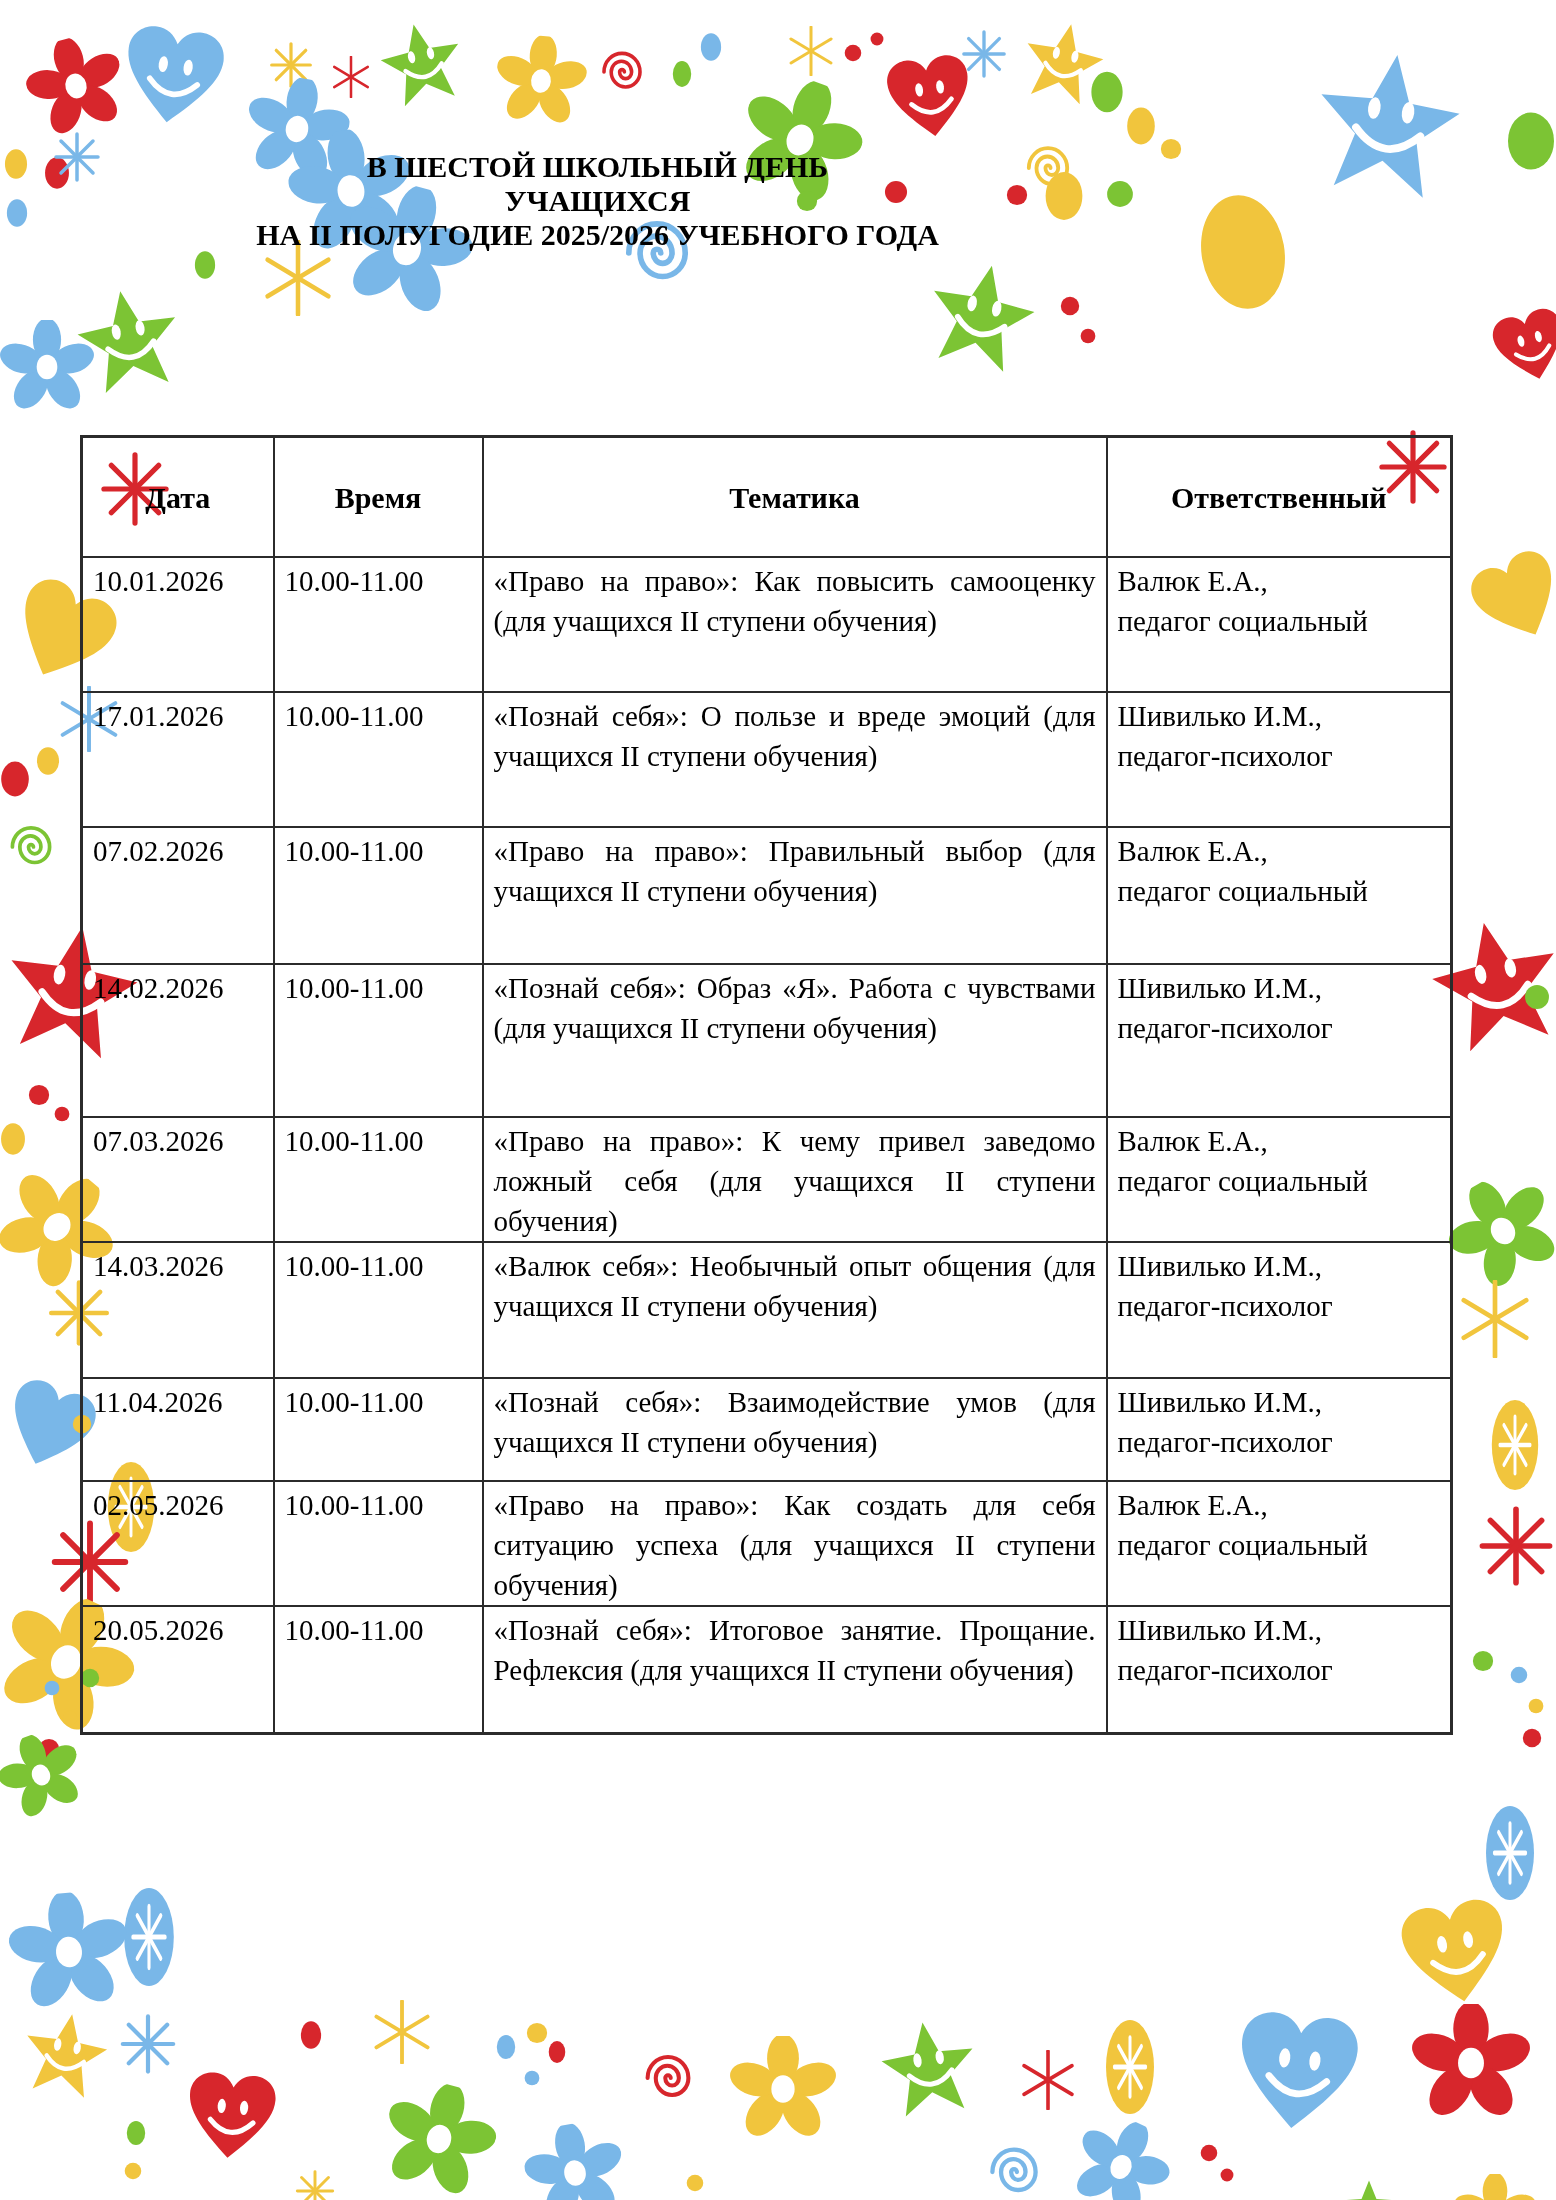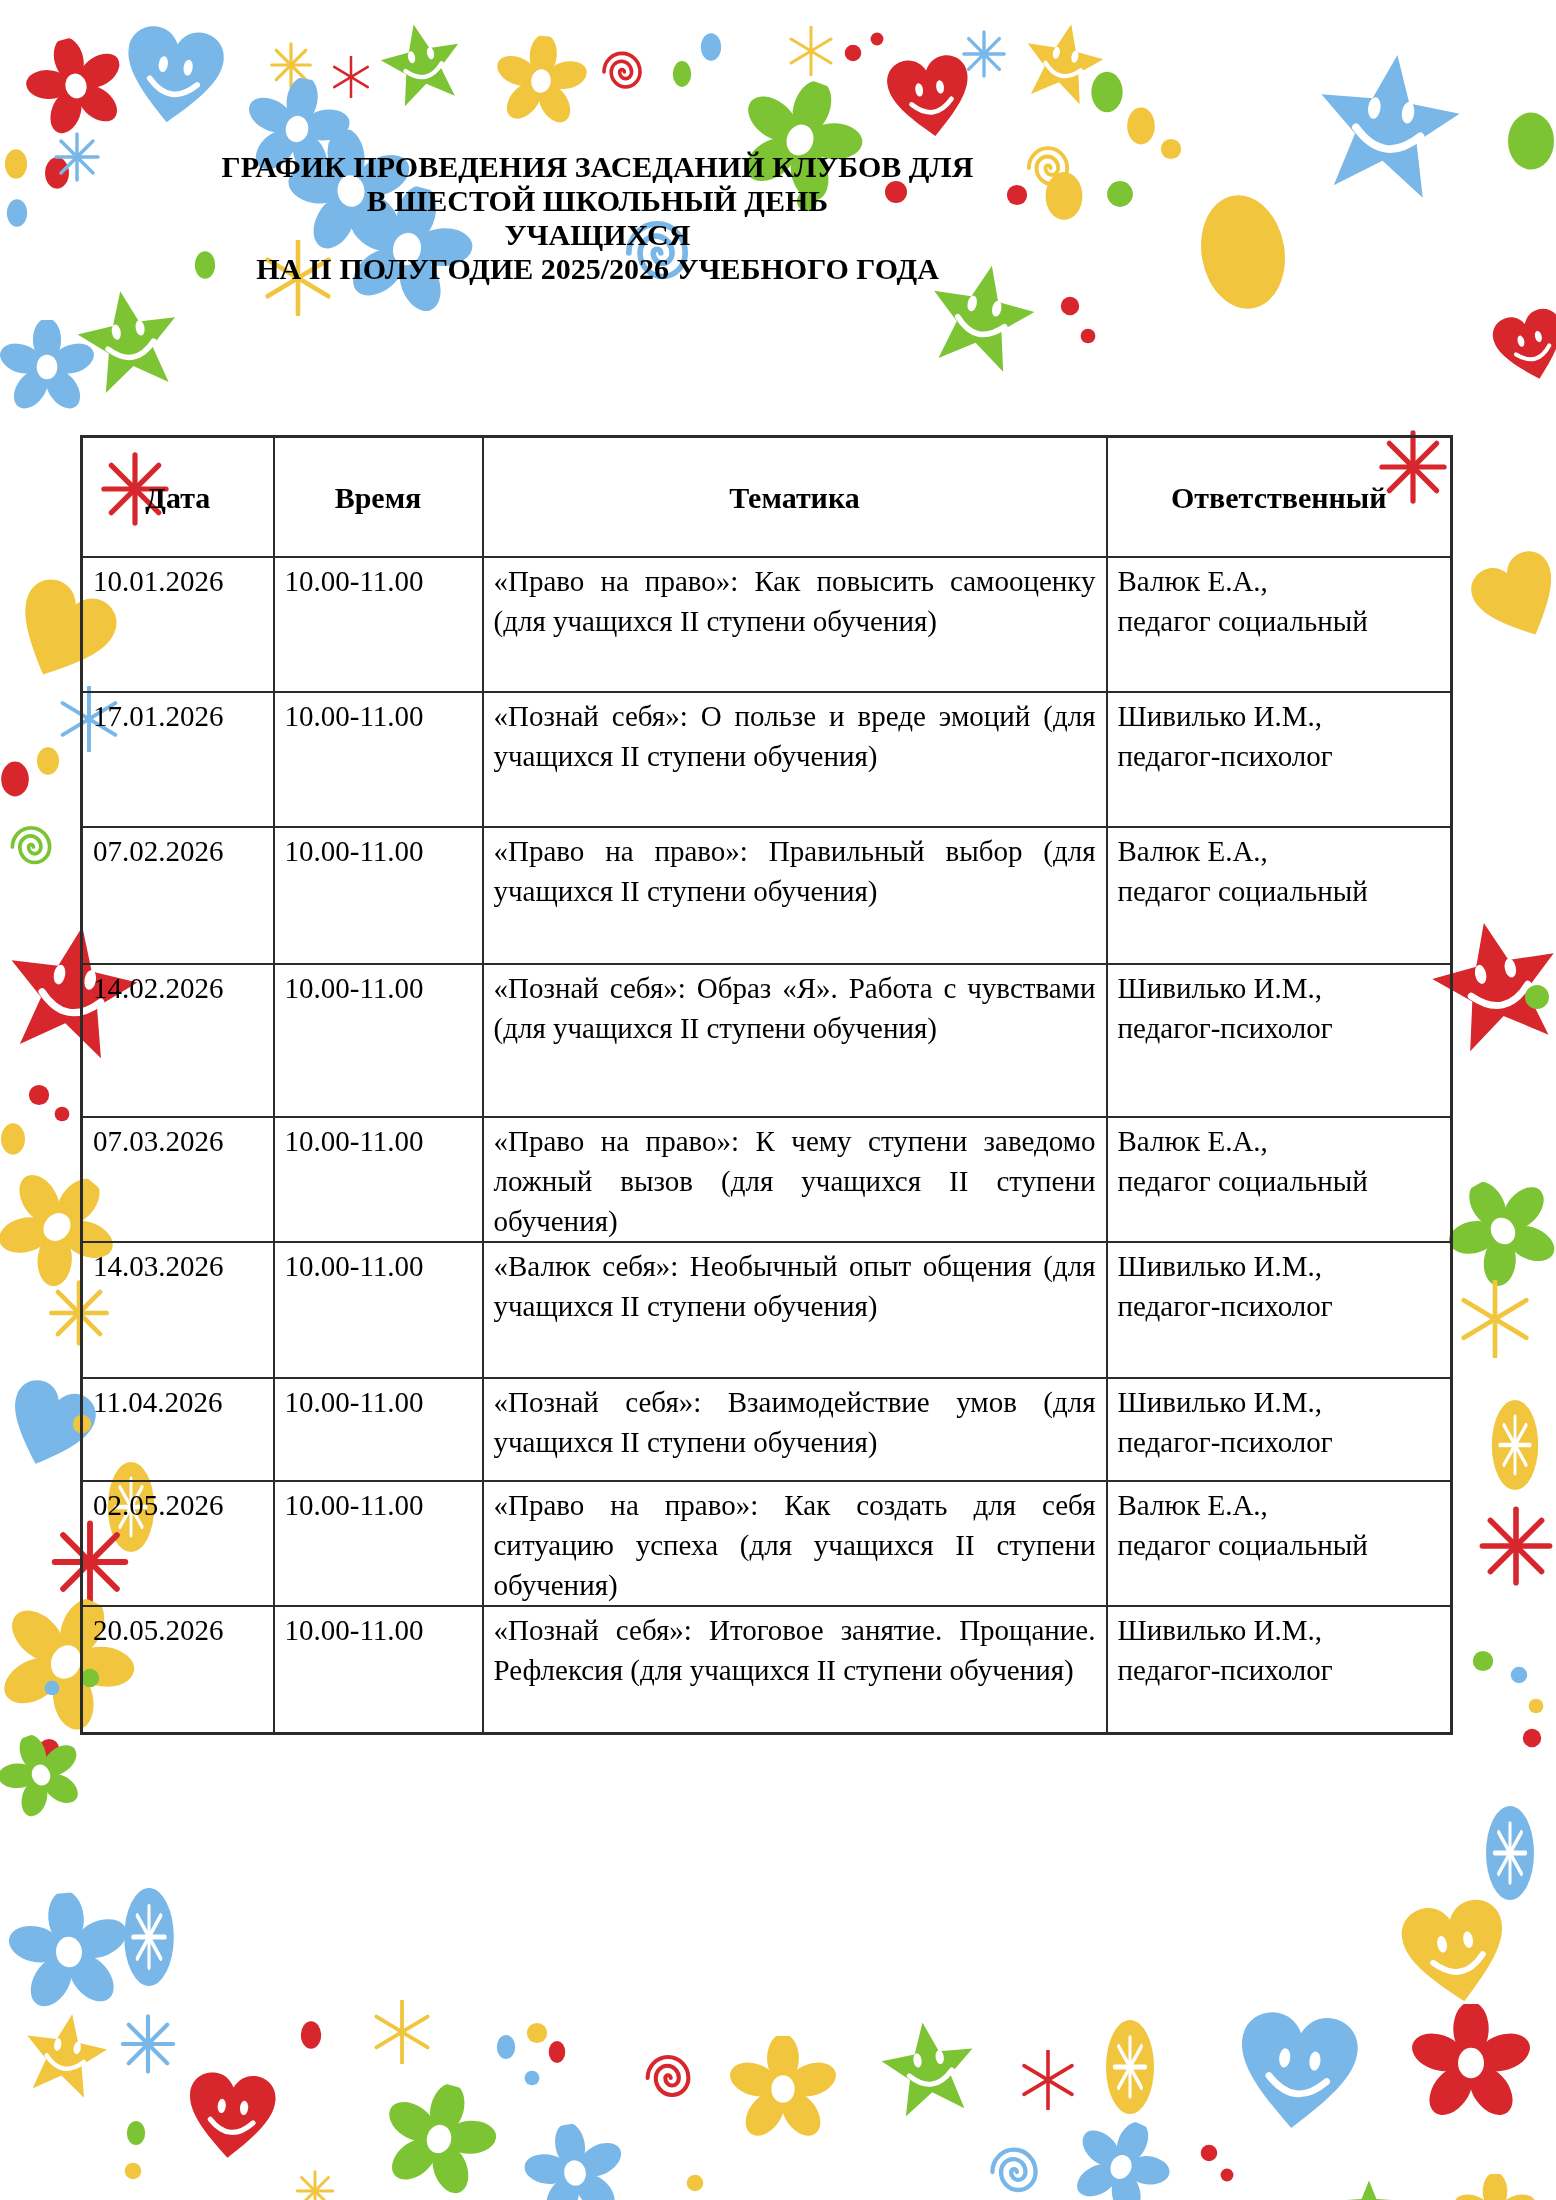--- a/index.html
+++ b/index.html
@@ -671,21 +671,20 @@
         </svg>
       </div>
       <div class="deco" style="left: 294px; top: 2170px; width: 42px; height: 42px; color: rgb(241, 197, 61);">
         <svg viewBox="0 0 100 100" preserveAspectRatio="none">
           <use href="#sym-sparkle8"></use>
         </svg>
       </div>
     </div>
 
   <div class="title-block">
-    <div>ГРАФИК ПРОВЕДЕНИЯ ЗАСЕДАНИЙ КЛУБОВ ДЛЯ</div>
     <div>В ШЕСТОЙ ШКОЛЬНЫЙ ДЕНЬ</div>
     <div>УЧАЩИХСЯ</div>
     <div>НА II ПОЛУГОДИЕ 2025/2026 УЧЕБНОГО ГОДА</div>
   </div>
 
   <div class="sched-wrap">
     <table class="sched">
       <colgroup>
         <col style="width:192px">
           <col style="width:209px">
@@ -723,21 +722,21 @@
       <tr class="r4">
         <td class="c-date">14.02.2026</td>
         <td class="c-time">10.00-11.00</td>
         <td class="c-topic">«Познай себя»: Образ «Я». Работа с чувствами (для учащихся II ступени обучения)</td>
         <td class="c-resp">Шивилько И.М.,
 педагог-психолог</td>
       </tr>
       <tr class="r5">
         <td class="c-date">07.03.2026</td>
         <td class="c-time">10.00-11.00</td>
-        <td class="c-topic">«Право на право»: К чему ступени заведомо ложный вызов (для учащихся II ступени обучения)</td>
+        <td class="c-topic">«Право на право»: К чему привел заведомо ложный себя (для учащихся II ступени обучения)</td>
         <td class="c-resp">Валюк Е.А.,
 педагог социальный</td>
       </tr>
       <tr class="r6">
         <td class="c-date">14.03.2026</td>
         <td class="c-time">10.00-11.00</td>
         <td class="c-topic">«Валюк себя»: Необычный опыт общения (для учащихся II ступени обучения)</td>
         <td class="c-resp">Шивилько И.М.,
 педагог-психолог</td>
       </tr>

